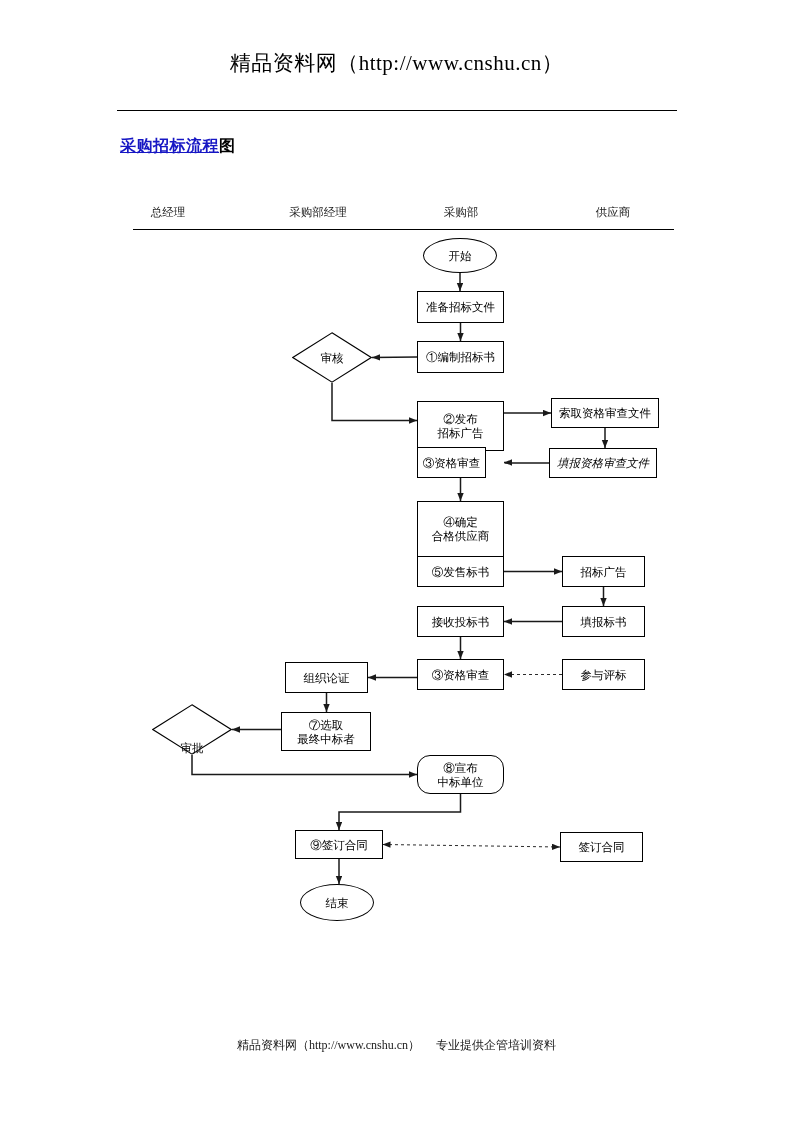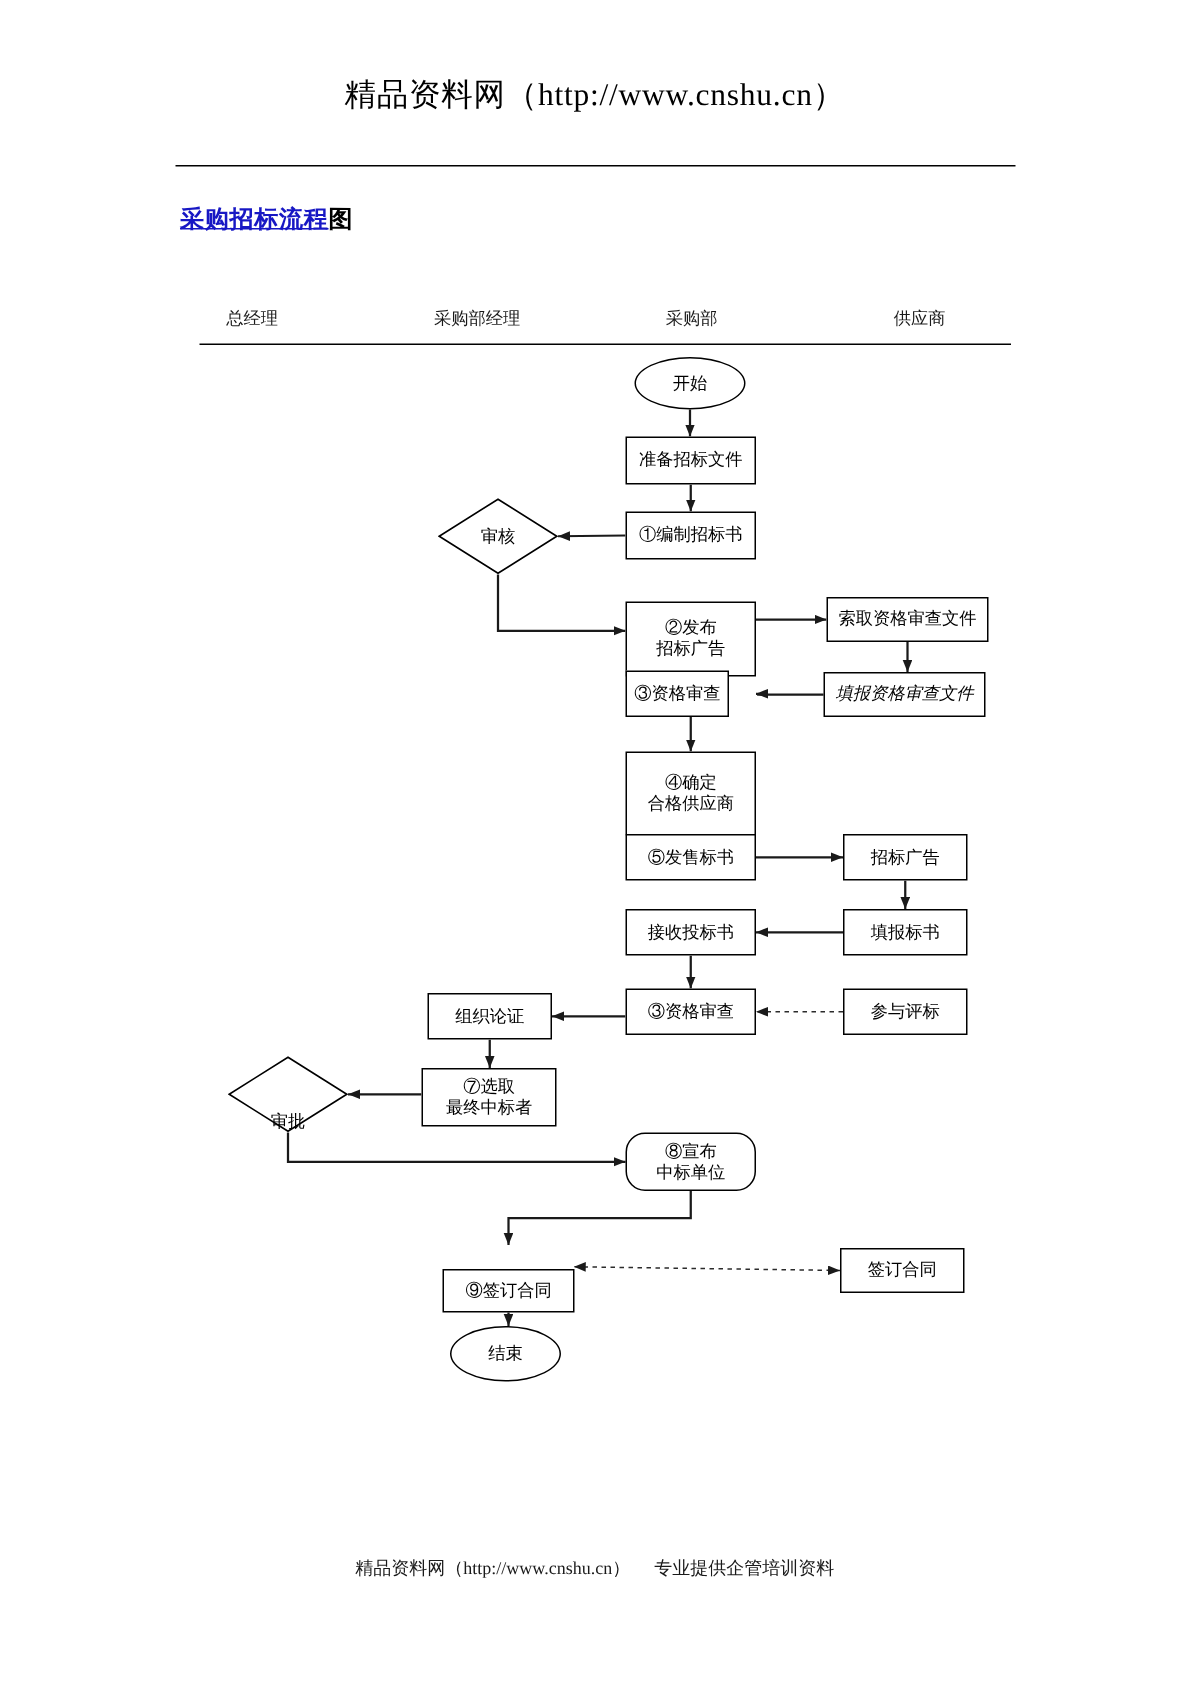--- a/index.html
+++ b/index.html
@@ -215,20 +215,20 @@
     <div class="node box" style="left: 417px; top: 659px; width: 87px; height: 31px;"><span>③资格审查</span></div>
     <div class="node box" style="left: 562px; top: 659px; width: 83px; height: 31px;"><span>参与评标</span></div>
     <div class="node box" style="left: 285px; top: 662px; width: 83px; height: 31px;"><span>组织论证</span></div>
     <div class="node box" style="left: 281px; top: 712px; width: 90px; height: 39px;"><span>⑦选取
 最终中标者</span></div>
     <div class="node diamond-wrap" style="left: 152px; top: 704px; width: 80px; height: 51px; align-items: flex-end;"><svg class="diamond-shape" viewBox="0 0 80 51">
         <polygon points="40,0.8 79.2,25.5 40,50.2 0.8,25.5" fill="#ffffff" stroke="#000000" stroke-width="1.1"></polygon>
       </svg><span class="diamond-label">审批</span></div>
     <div class="node box" style="left: 417px; top: 755px; width: 87px; height: 39px; border-radius: 13px;"><span>⑧宣布
 中标单位</span></div>
-    <div class="node box" style="left: 295px; top: 830px; width: 88px; height: 29px; margin-top: 16px;"><span>⑨签订合同</span></div>
+    <div class="node box" style="left: 295px; top: 830px; width: 88px; height: 29px;"><span>⑨签订合同</span></div>
     <div class="node box" style="left: 560px; top: 832px; width: 83px; height: 30px;"><span>签订合同</span></div>
     <div class="node ellipse" style="left: 300px; top: 884px; width: 74px; height: 37px;"><span>结束</span></div>
   </div>
 
 <div class="page-footer">
   <span>精品资料网（http://www.cnshu.cn）</span><span class="gap"></span><span>专业提供企管培训资料</span>
 </div>
 
 </body></html>

